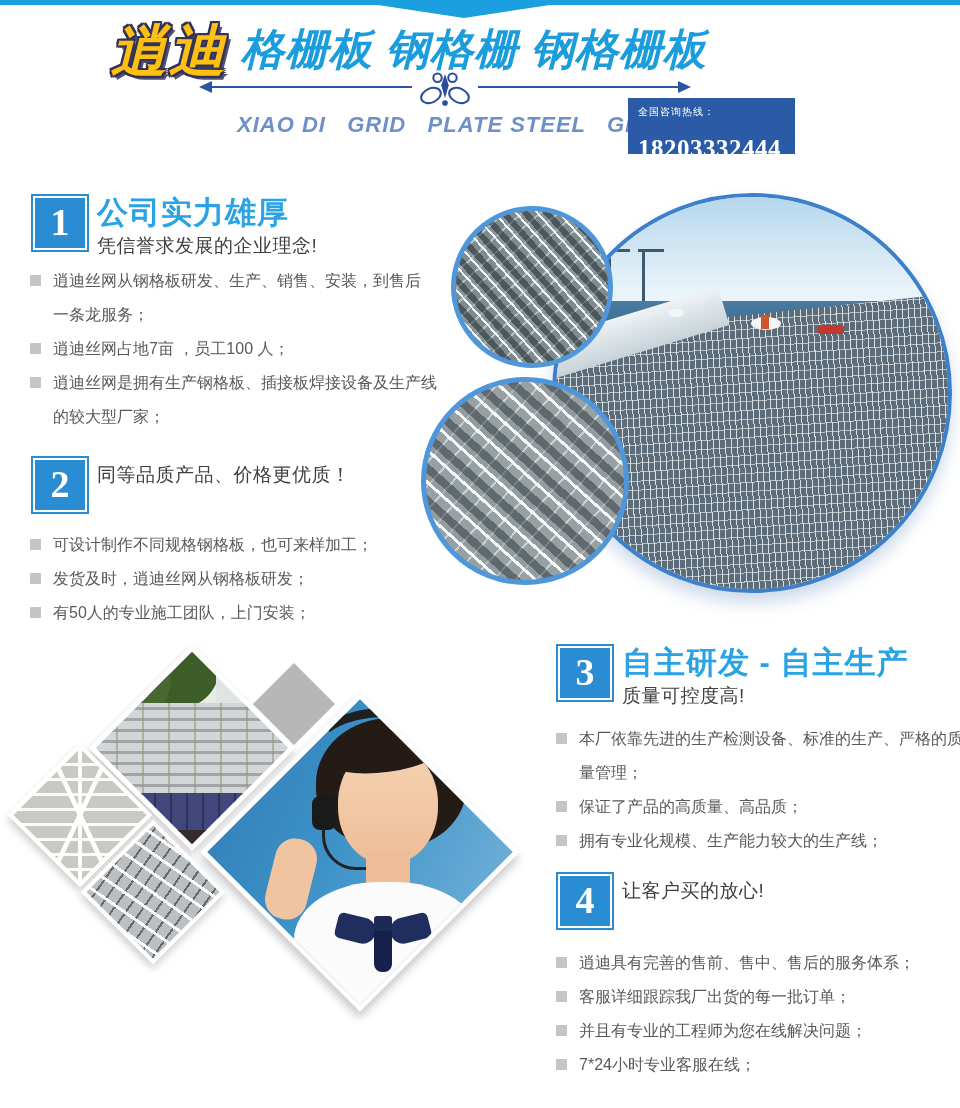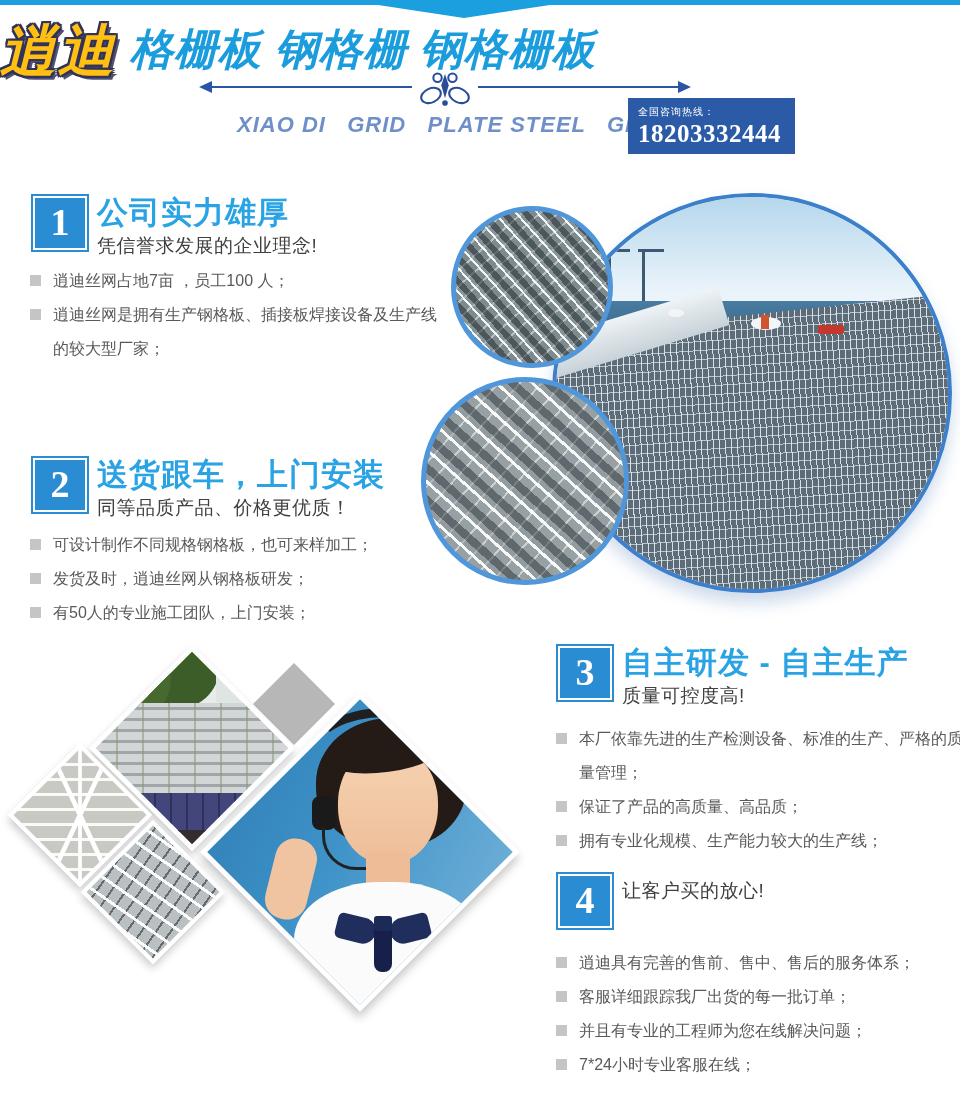--- a/index.html
+++ b/index.html
@@ -6,21 +6,21 @@
   #page{position:relative;width:960px;height:1108px;background:#fff;overflow:hidden;
         font-family:"Liberation Sans",sans-serif;}
   #page *{box-sizing:border-box;}
 
   
   .topbar{position:absolute;left:0;top:0;width:960px;height:5px;background:#1b9fde;}
   .top-chevron{position:absolute;left:378px;top:5px;width:0;height:0;
     border-left:86px solid transparent;border-right:86px solid transparent;border-top:13px solid #1b9fde;}
 
   
-  .brand-row{position:absolute;left:0;top:14px;width:818px;white-space:nowrap;}
+  .brand-row{position:absolute;left:0;top:14px;width:818px;text-align:center;white-space:nowrap;}
   .brand-logo{display:inline-block;font-size:56px;font-weight:900;font-style:italic;color:#ffc011;
     letter-spacing:2px;
     text-shadow:2px 0 0 #33335a,-2px 0 0 #33335a,0 2px 0 #33335a,0 -2px 0 #33335a,
                 2px 2px 0 #33335a,-2px 2px 0 #33335a,2px -2px 0 #33335a,-2px -2px 0 #33335a,
                 4px 4px 0 rgba(51,51,90,.85);}
   .brand-title{display:inline-block;font-size:43px;font-weight:900;font-style:italic;color:#1b9ddd;
     margin-left:14px;letter-spacing:1px;vertical-align:6px;}
 
   .arrow{position:absolute;height:2px;background:#2a55a5;}
   .arrow.left::before{content:"";position:absolute;left:-13px;top:-5px;
@@ -28,21 +28,21 @@
   .arrow.right::after{content:"";position:absolute;right:-13px;top:-5px;
     border-top:6px solid transparent;border-bottom:6px solid transparent;border-left:13px solid #2a55a5;}
   .ornament{position:absolute;left:417px;top:66px;}
 
   .brand-en{position:absolute;left:237px;top:112px;font-size:22px;font-weight:bold;font-style:italic;
     color:#6f8fc8;white-space:pre;letter-spacing:1px;}
 
   .hotline{position:absolute;left:628px;top:98px;width:167px;height:56px;background:#2b5ba7;
     color:#fff;padding:7px 10px 5px;}
   .hotline-label{font-size:10px;letter-spacing:1px;}
-  .hotline-phone{font-size:25px;font-weight:bold;font-family:"Liberation Serif",serif;margin-top:1px;letter-spacing:.5px;}
+  .hotline-phone{font-size:25px;font-weight:bold;font-family:"Liberation Serif",serif;margin-top:16px;letter-spacing:.5px;}
 
   
   .sec{position:absolute;display:flex;gap:10px;}
   .badge{flex:none;width:54px;height:54px;background:#2a8cd2;border:2px solid #fff;
     box-shadow:0 0 0 2px #2a8cd2;color:#fff;font-family:"Liberation Serif",serif;font-weight:bold;
     font-size:38px;line-height:48px;text-align:center;}
   .sec-t{font-size:31px;font-weight:bold;color:#29a3e3;letter-spacing:1px;line-height:33px;}
   .sec-s{font-size:19px;color:#3f3f3f;margin-top:4px;letter-spacing:.5px;}
 
   ul.bullets{position:absolute;margin:0;padding:0;list-style:none;}
@@ -168,32 +168,35 @@
 
   <div class="sec" style="left:33px;top:196px;">
     <div class="badge">1</div>
     <div>
       <div class="sec-t">公司实力雄厚</div>
       <div class="sec-s">凭信誉求发展的企业理念!</div>
     </div>
   </div>
   <ul class="bullets" style="left:30px;top:264px;">
     <li>
+      <div class="bl">逍迪丝网从钢格板研发、生产、销售、安装，到售后</div>
+      <div class="bl">一条龙服务；</div>
+    </li>
+    <li>
       <div class="bl">逍迪丝网占地7亩 ，员工100 人；</div>
     </li>
     <li>
       <div class="bl">逍迪丝网是拥有生产钢格板、插接板焊接设备及生产线</div>
       <div class="bl">的较大型厂家；</div>
     </li>
   </ul>
 
   <div class="sec" style="left:33px;top:458px;">
     <div class="badge">2</div>
     <div>
-      <div class="sec-t">送货跟车，上门安装</div>
       <div class="sec-s">同等品质产品、价格更优质！</div>
     </div>
   </div>
   <ul class="bullets" style="left:30px;top:528px;">
     <li>
       <div class="bl">可设计制作不同规格钢格板，也可来样加工；</div>
     </li>
     <li>
       <div class="bl">发货及时，逍迪丝网从钢格板研发；</div>
     </li>

